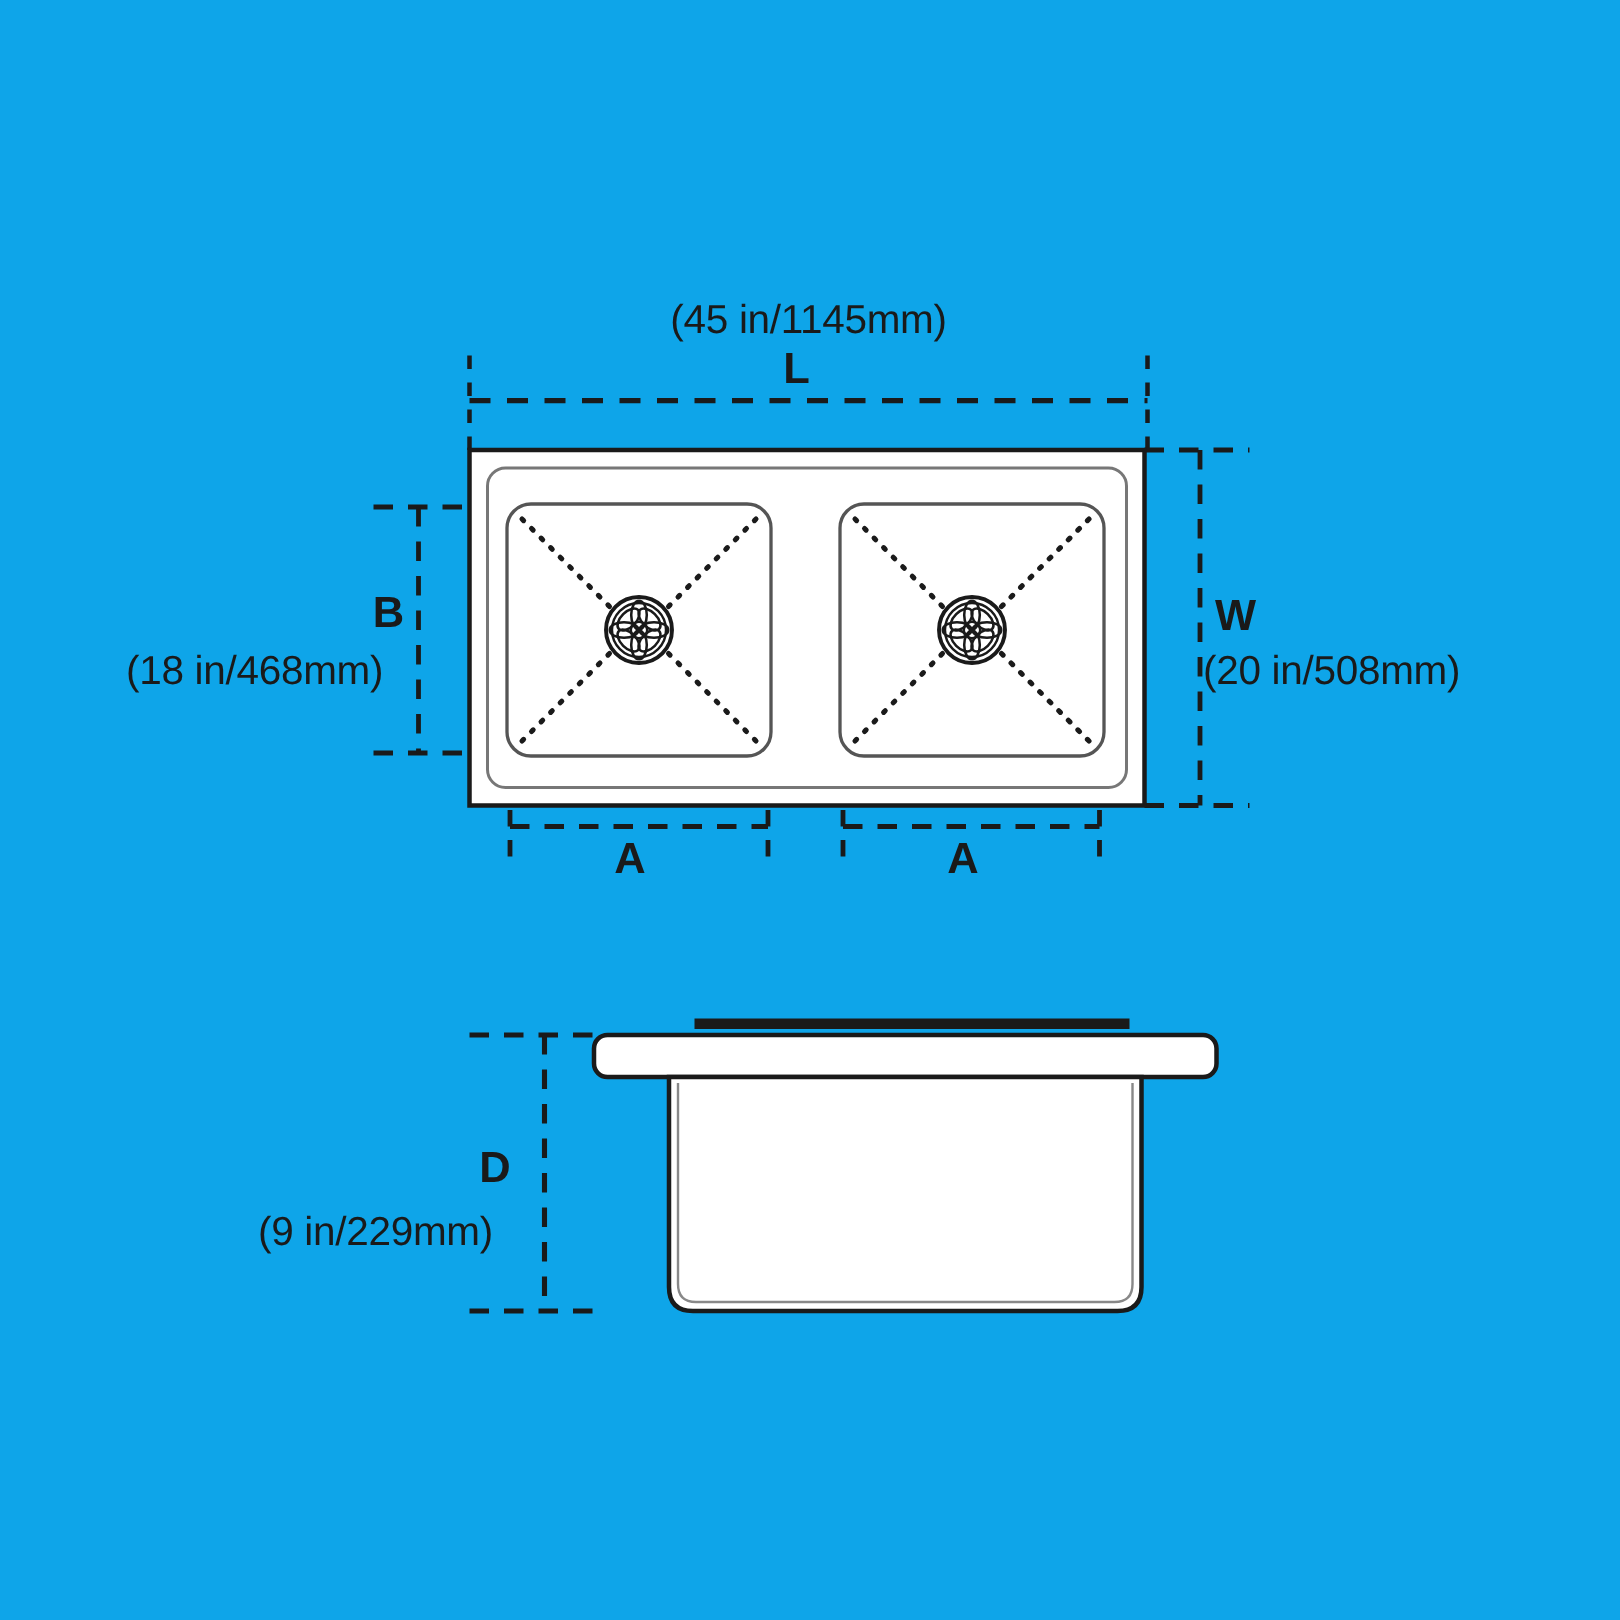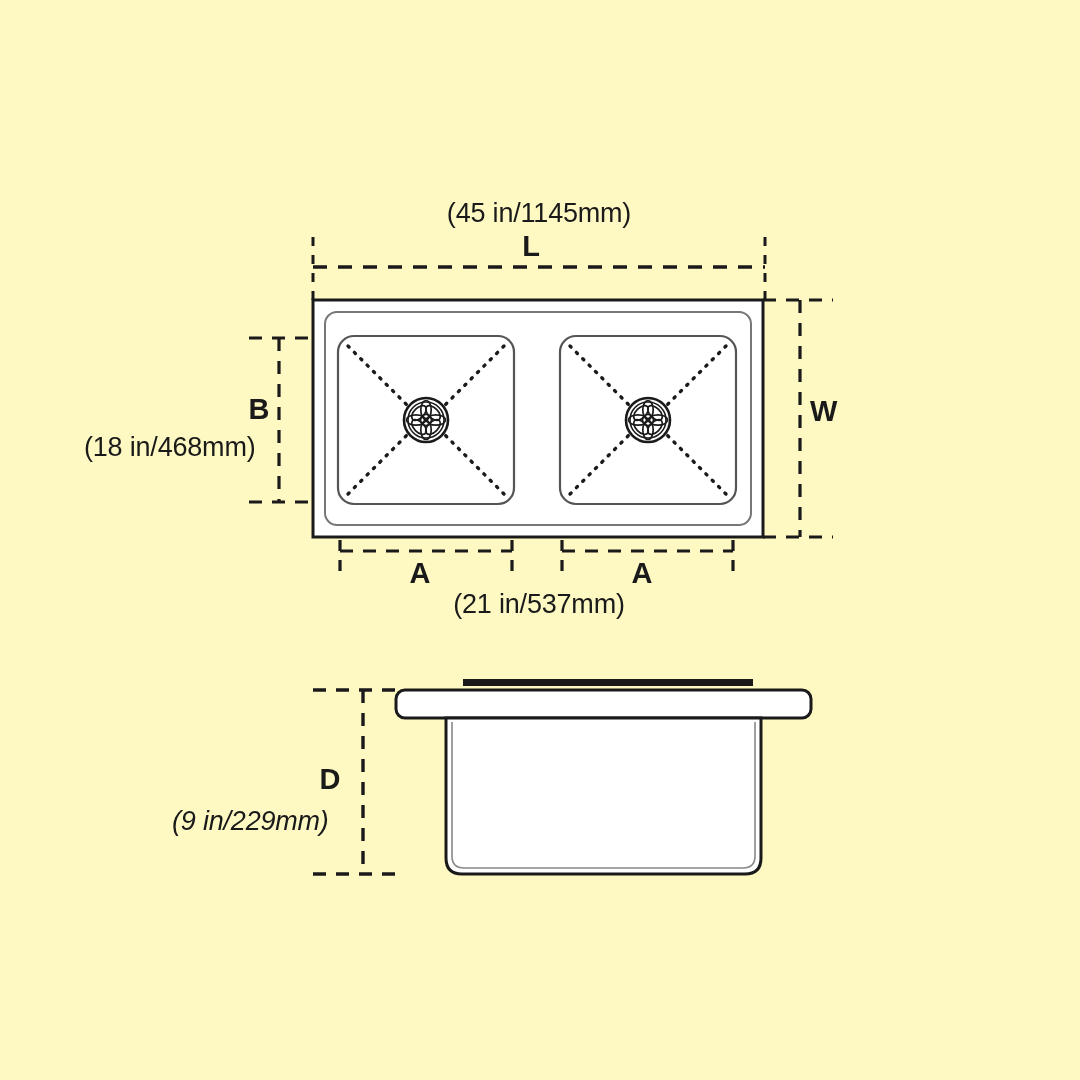--- a/index.html
+++ b/index.html
@@ -11,21 +11,21 @@
     width: 1080px;
     height: 1080px;
     overflow: hidden;
     font-family: "Liberation Sans", sans-serif;
     color: #1a1a1a;
   }
   #canvas {
     position: relative;
     width: 1080px;
     height: 1080px;
-    background: #fef9c3;
+    background: #0ea5e9;
   }
   svg.drawing {
     position: absolute;
     left: 0;
     top: 0;
     width: 1080px;
     height: 1080px;
   }
   .dim-text {
     position: absolute;
@@ -152,21 +152,21 @@
 
   </svg>
 
   <div class="dim-text t-center" style="left:539px; top:198px;">(45 in/1145mm)</div>
   <div class="dim-letter t-center" style="left:531px; top:230px;">L</div>
 
   <div class="dim-letter t-center" style="left:259px; top:393px;">B</div>
   <div class="dim-text" style="left:84px; top:432px;text-align:right;">(18 in/468mm)</div>
 
   <div class="dim-letter" style="left:810px; top:395px;">W</div>
+  <div class="dim-text" style="left:802px; top:432px;">(20 in/508mm)</div>
 
   <div class="dim-letter t-center" style="left:420px; top:557px;">A</div>
   <div class="dim-letter t-center" style="left:642px; top:557px;">A</div>
-  <div class="dim-text t-center" style="left:539px; top:589px;">(21 in/537mm)</div>
 
   <div class="dim-letter t-center" style="left:330px; top:763px;">D</div>
-  <div class="dim-text" style="left:172px; top:806px;font-style:italic;">(9 in/229mm)</div>
+  <div class="dim-text" style="left:172px; top:806px;">(9 in/229mm)</div>
 
 </div>
 
 </body></html>

